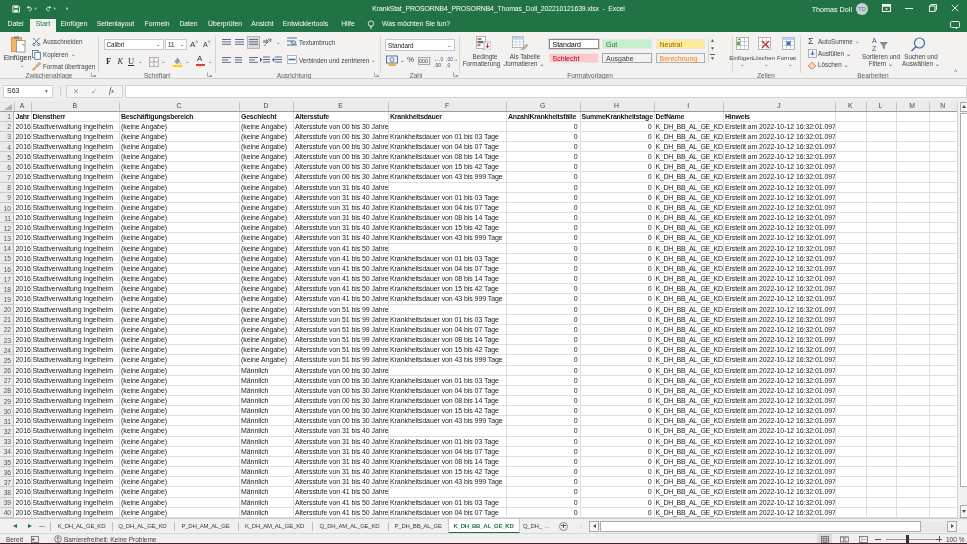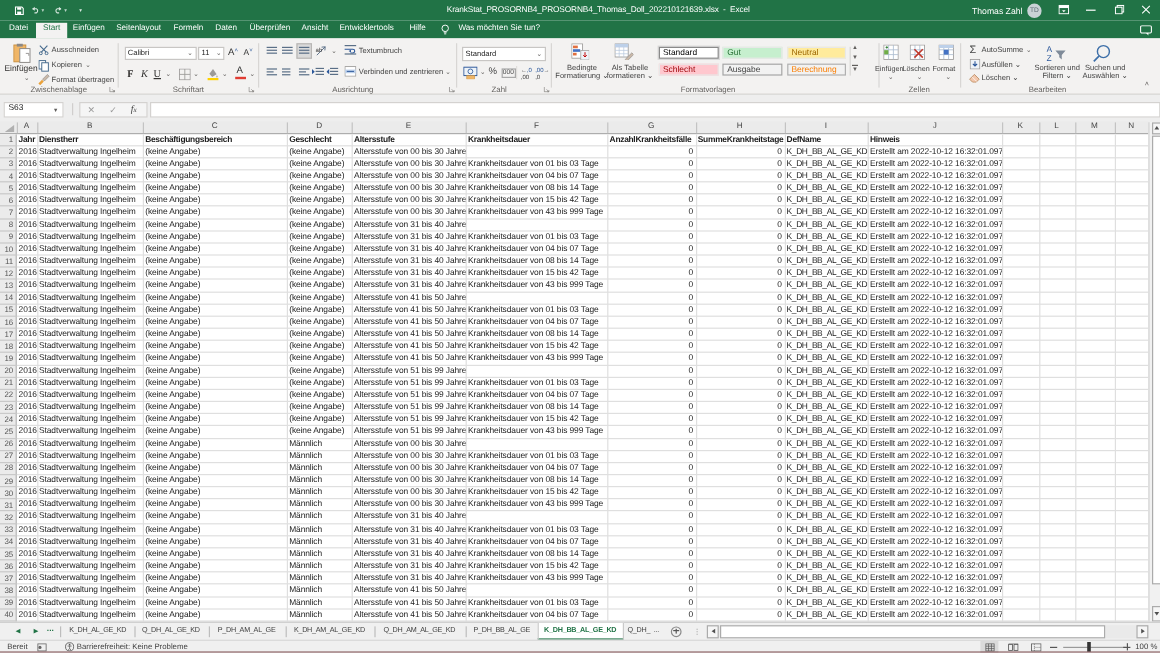--- a/index.html
+++ b/index.html
@@ -60,21 +60,21 @@
         <path d="M3.8 0.4 L1 2.6 L3.8 4.6z" fill="#d8e8df"></path>
       </svg>
 <div class="abs tc" style="left:34.5px;top:6px;font-size:4.5px;color:#b9d4c6">▾</div>
 <svg class="abs" style="left:45px;top:5px" width="7" height="7" viewBox="0 0 9 8">
         <path d="M7.5 2.5 h-4 a2.4 2.4 0 0 0 0 4.4 h2" fill="none" stroke="#d8e8df" stroke-width="1.2"></path>
         <path d="M5.2 0.4 L8 2.6 L5.2 4.6z" fill="#d8e8df"></path>
       </svg>
 <div class="abs tc" style="left:53.5px;top:6px;font-size:4.5px;color:#b9d4c6">▾</div>
 <div class="abs tc" style="left:66px;top:5.5px;font-size:4.5px;color:#d8e8df">▾</div>
 <div class="abs tc" style="left:15px;top:4.5px;width:967px;text-align:center;font-size:6.9px;letter-spacing:-0.1px">KrankStat_PROSORNB4_PROSORNB4_Thomas_Doll_202210121639.xlsx&nbsp;&nbsp;-&nbsp;&nbsp;Excel</div>
-<div class="abs tc" style="left:810px;top:4.5px;width:42px;text-align:right;font-size:7.2px">Thomas Zahl</div>
+<div class="abs tc" style="left:810px;top:4.5px;width:42px;text-align:right;font-size:7.2px">Thomas Doll</div>
 <div class="abs" style="left:856px;top:2.5px;width:12px;height:12px;border-radius:50%;background:#c9d2d6;color:#5a6a72;font-size:5.5px;text-align:center;line-height:12px">TD</div>
 <svg class="abs" style="left:882px;top:4px" width="9" height="8" viewBox="0 0 9 8">
         <rect x="0.5" y="0.5" width="8" height="7" fill="none" stroke="#fff" stroke-width="0.9"></rect>
         <rect x="0.5" y="0.5" width="8" height="2.2" fill="#fff"></rect>
         <path d="M4.5 6.2 L3 4.5 h3z" fill="#fff"></path>
       </svg>
 <div class="abs" style="left:905px;top:8px;width:8px;height:1px;background:#fff"></div>
 <svg class="abs" style="left:929px;top:4px" width="8" height="8" viewBox="0 0 8 8">
         <rect x="0.5" y="2" width="5.5" height="5.5" fill="none" stroke="#fff" stroke-width="0.9"></rect>
         <path d="M2 2 V0.5 H7.5 V6 H6" fill="none" stroke="#fff" stroke-width="0.9"></path>

